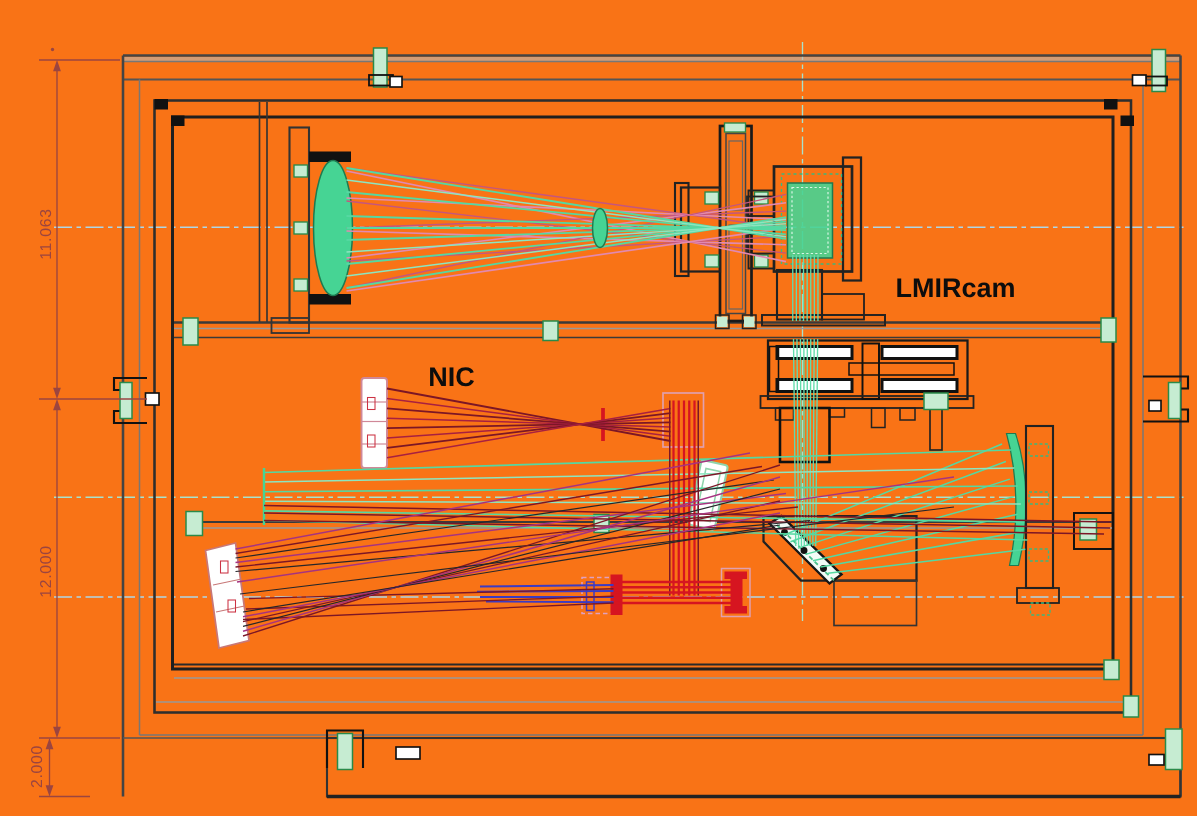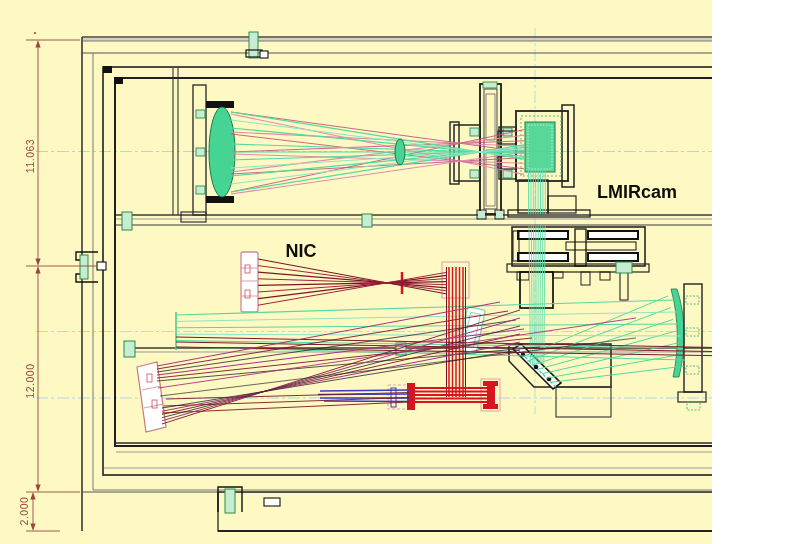--- a/index.html
+++ b/index.html
@@ -1,17 +1,17 @@
 <!DOCTYPE html>
 <html><head>
 <meta charset="utf-8">
 <style>
   html,body{margin:0;padding:0;background:#ffffff;}
-  .stage{position:relative;width:684px;height:544px;background:#fef9c3;overflow:hidden;
-         font-family:"Liberation Sans", sans-serif;padding-left:28px;}
+  .stage{position:relative;width:798px;height:544px;background:#f97316;overflow:hidden;
+         font-family:"Liberation Sans", sans-serif;}
   svg{position:absolute;left:0;top:0;}
   text.part-label{font-family:"Liberation Sans", sans-serif;font-weight:bold;font-size:18px;fill:#0d0d0d;}
   text.dim-label{font-family:"Liberation Sans", sans-serif;font-size:10.5px;letter-spacing:.5px;fill:#9b4540;}
 </style>
 </head>
 <body>
 
 <div class="stage">
 <svg width="798" height="544" viewBox="0 0 798 544">
 

